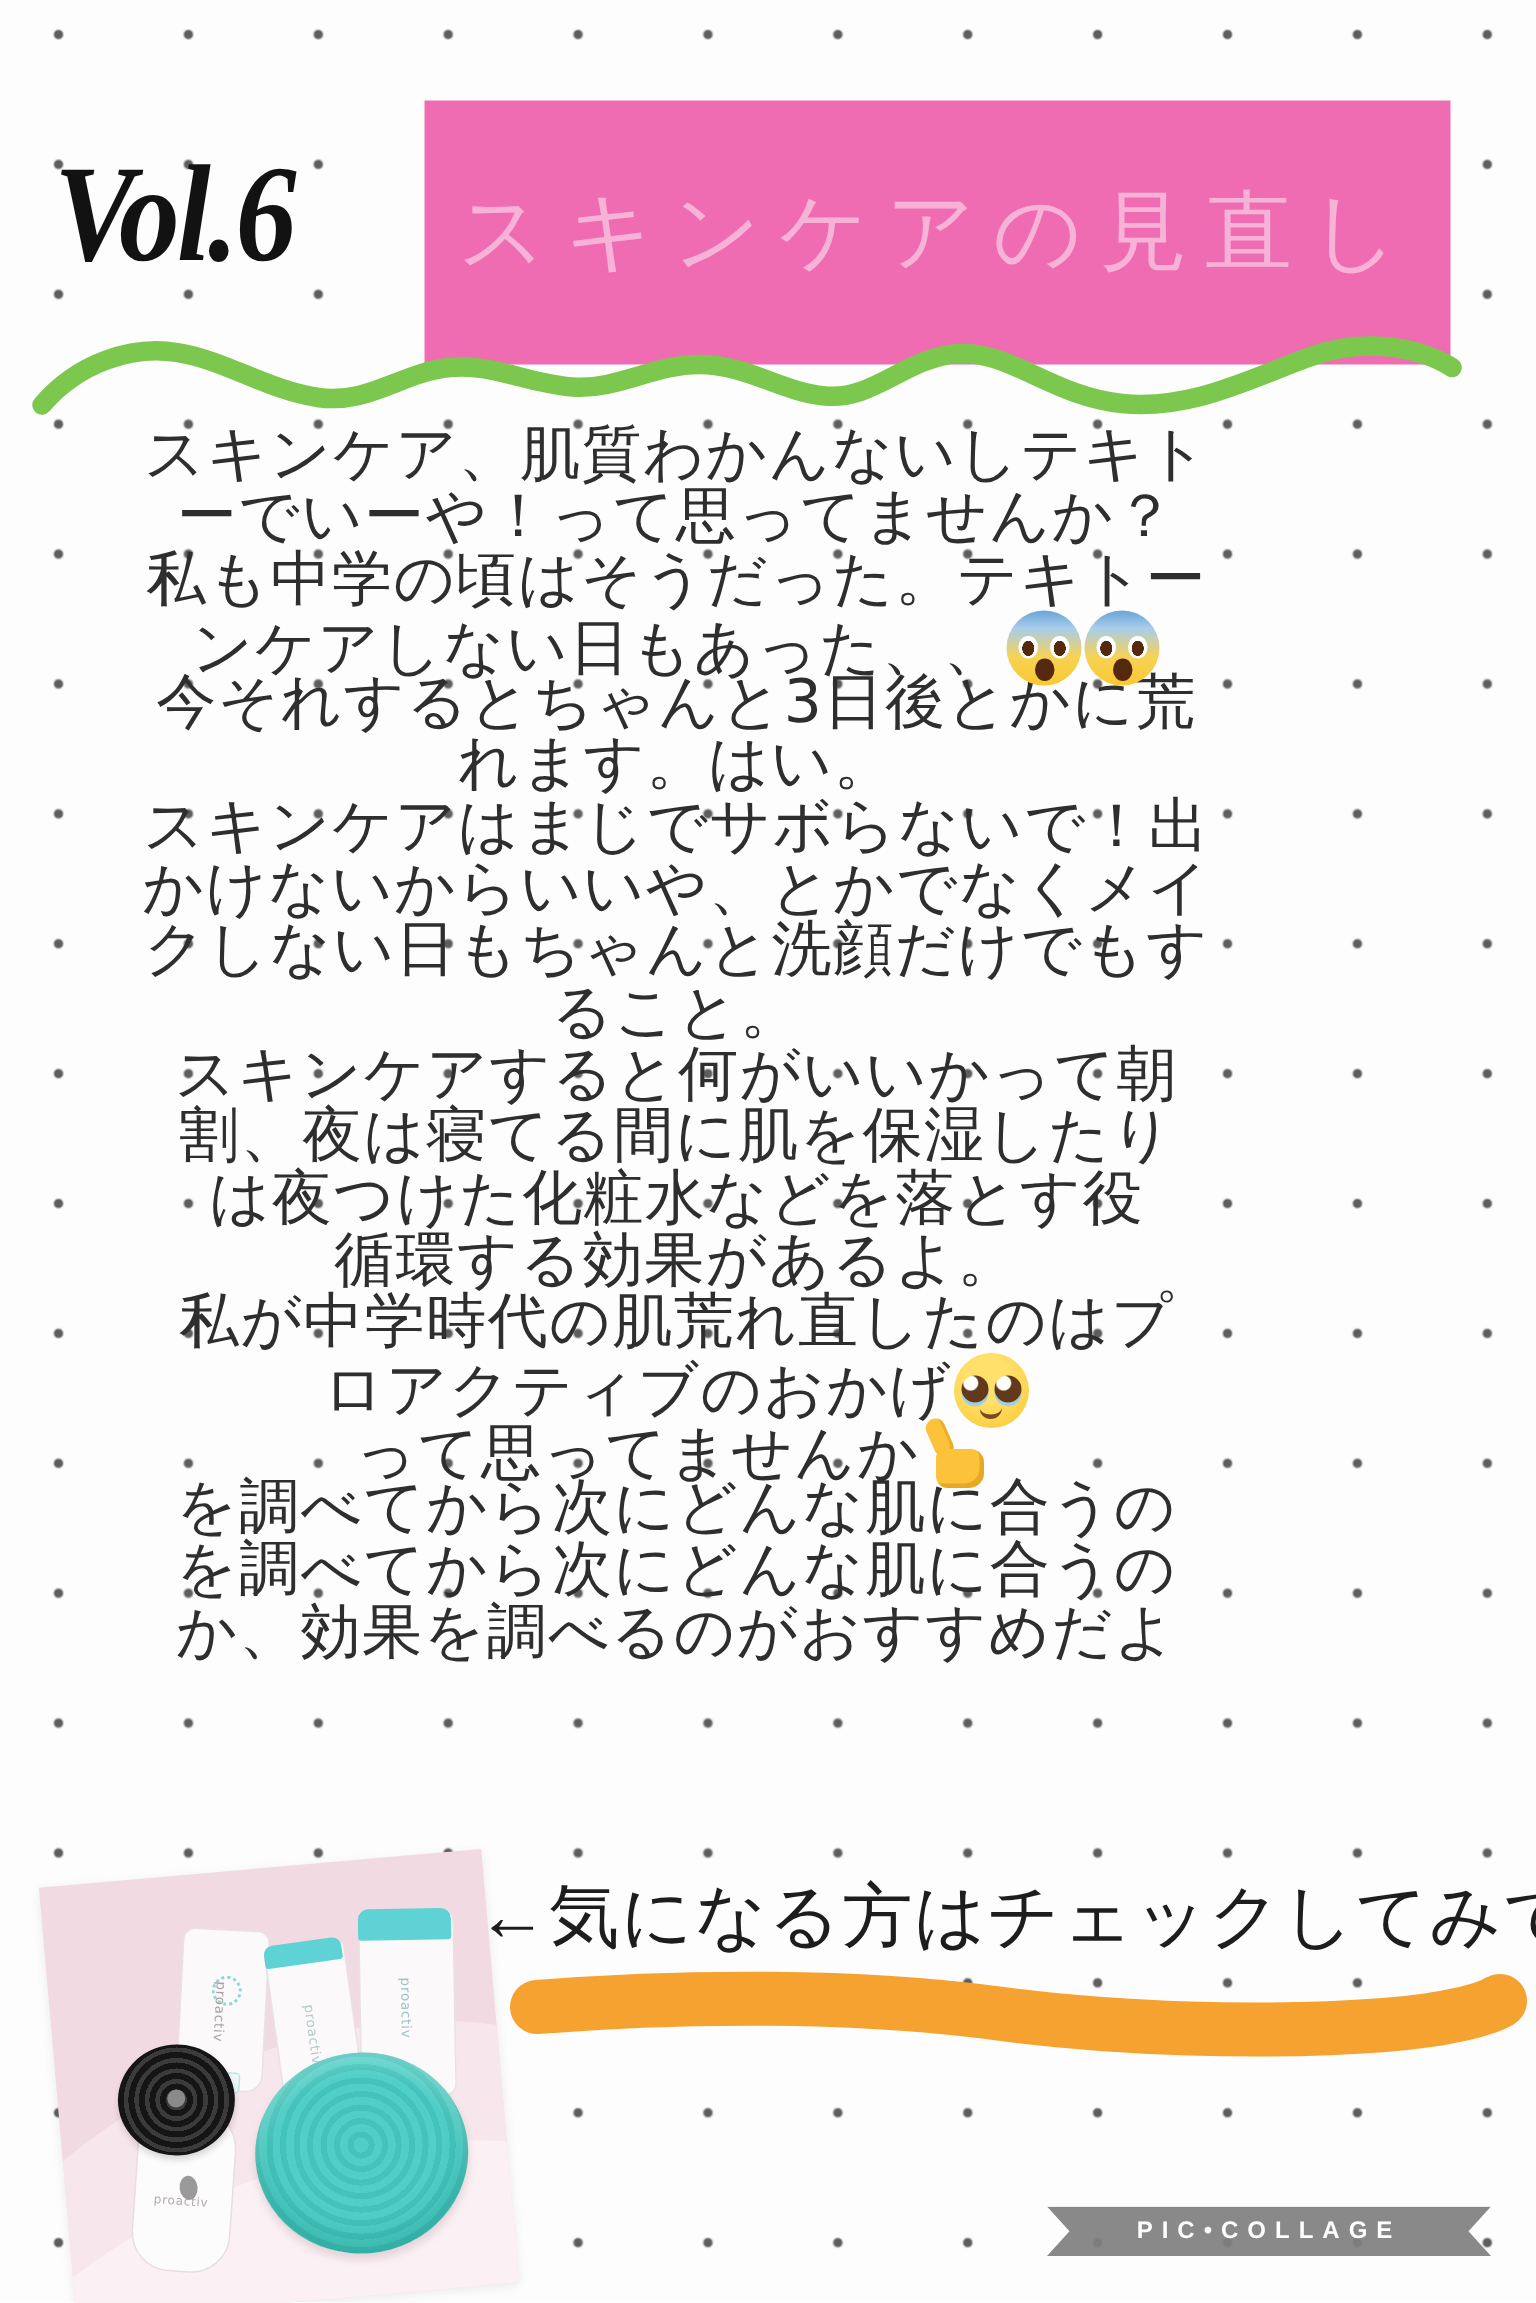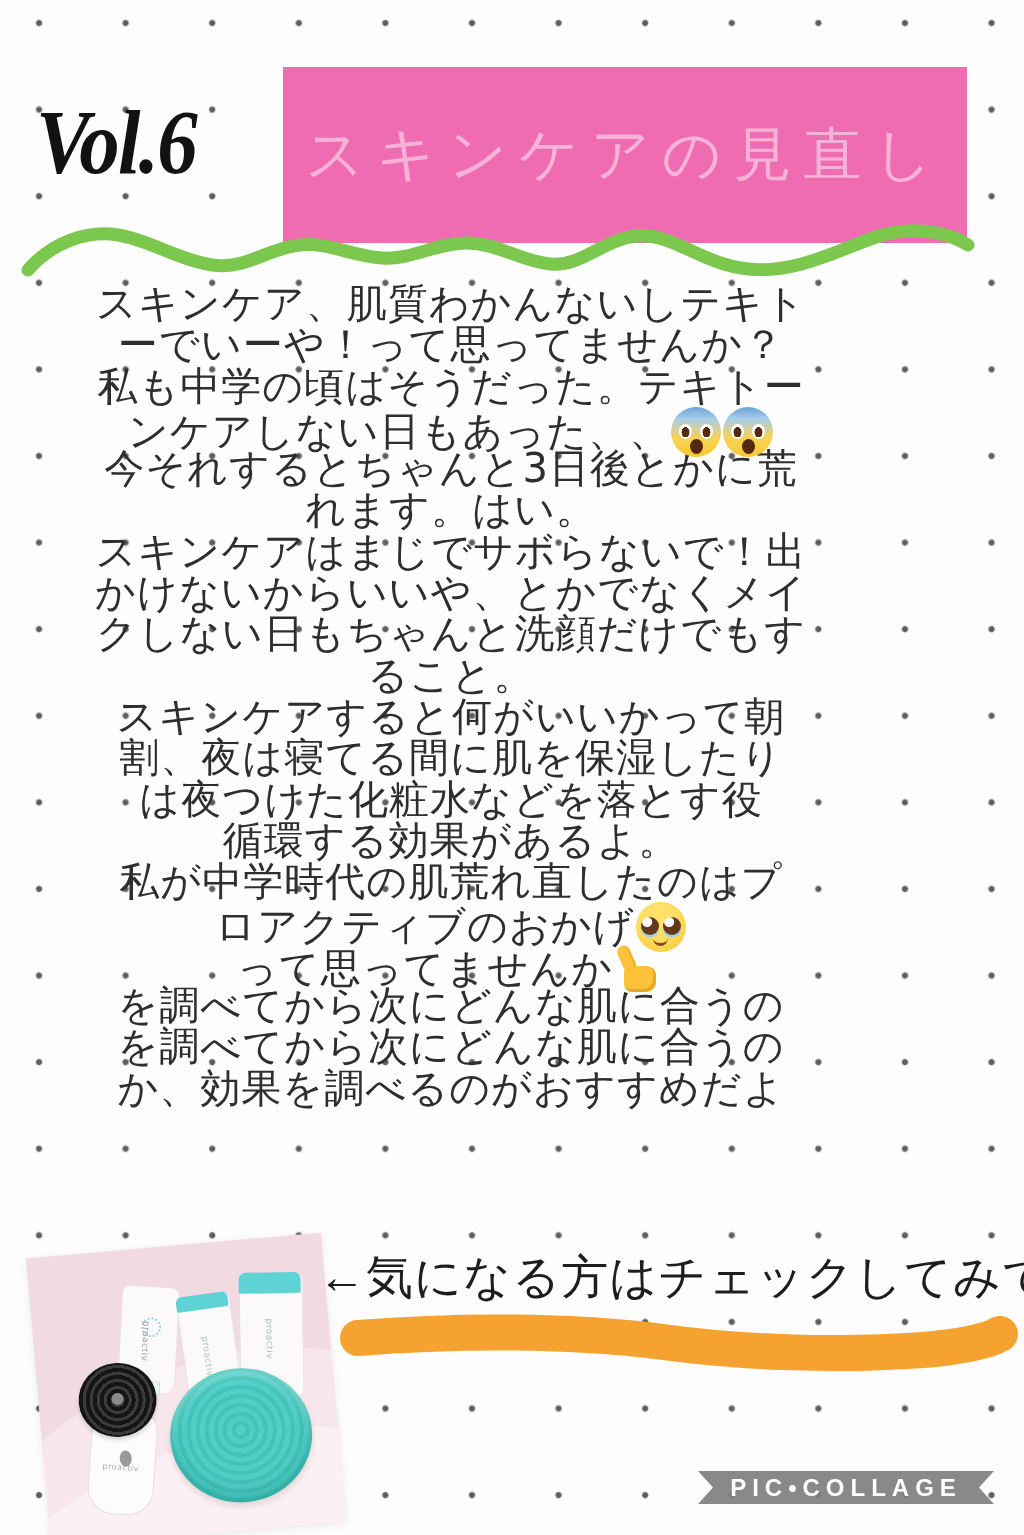--- a/index.html
+++ b/index.html
@@ -120,21 +120,21 @@
   .underline{position:absolute;left:338px;top:1308px;width:686px;height:76px;}
 
   
   .watermark{
     position:absolute;left:698px;top:1471px;width:296px;height:33px;
     background:rgba(127,127,127,0.92);
     clip-path:polygon(0 0,100% 0,calc(100% - 15px) 50%,100% 100%,0 100%,15px 50%);
     display:flex;align-items:center;justify-content:center;
   }
   .watermark span{
-    color:#ffffff;font-weight:bold;font-size:24px;letter-spacing:6px;
+    color:#ffffff;font-weight:bold;font-size:16px;letter-spacing:6px;
     font-family:"Liberation Sans","DejaVu Sans",sans-serif;white-space:nowrap;
   }
 </style>
 </head>
 <body>
 
 <div class="canvas">
 
   <div class="vol">Vol.6</div>
 

